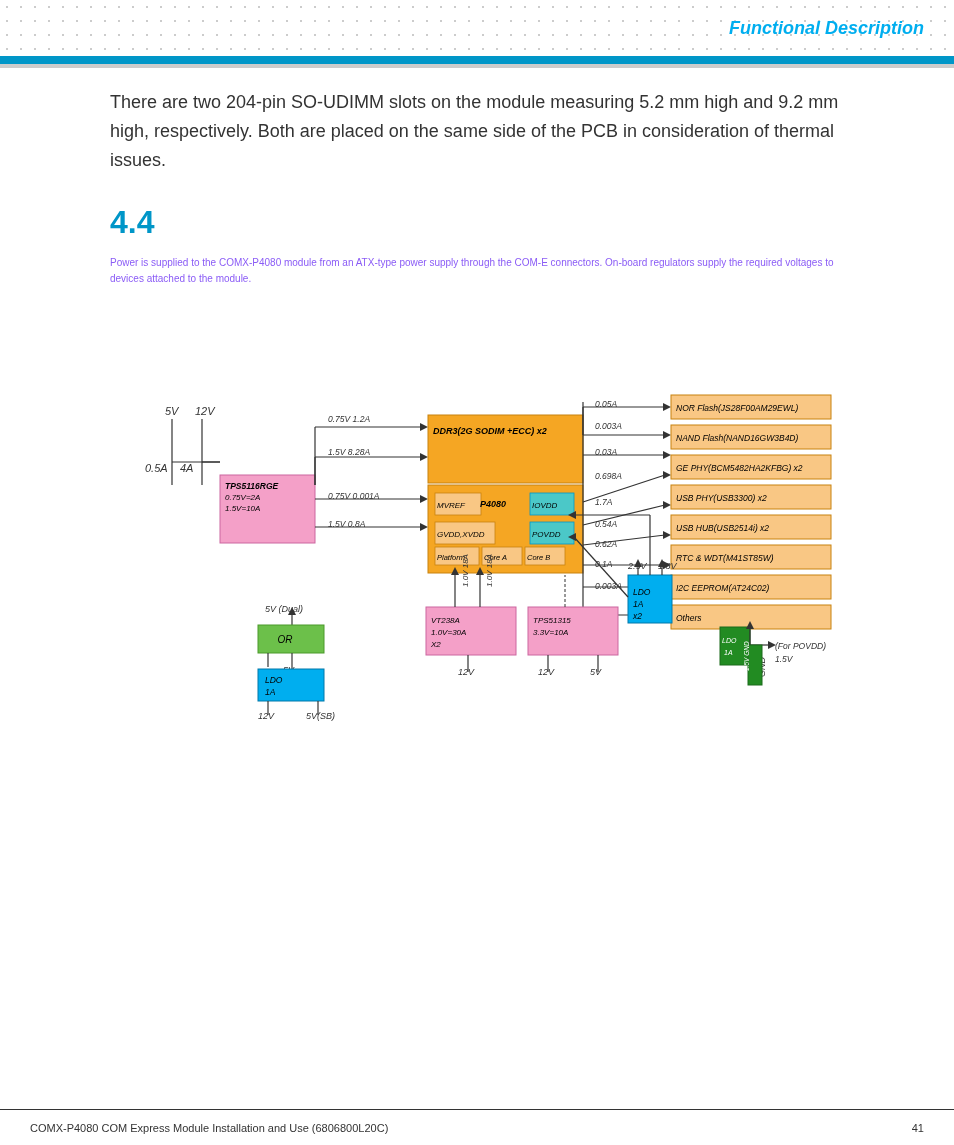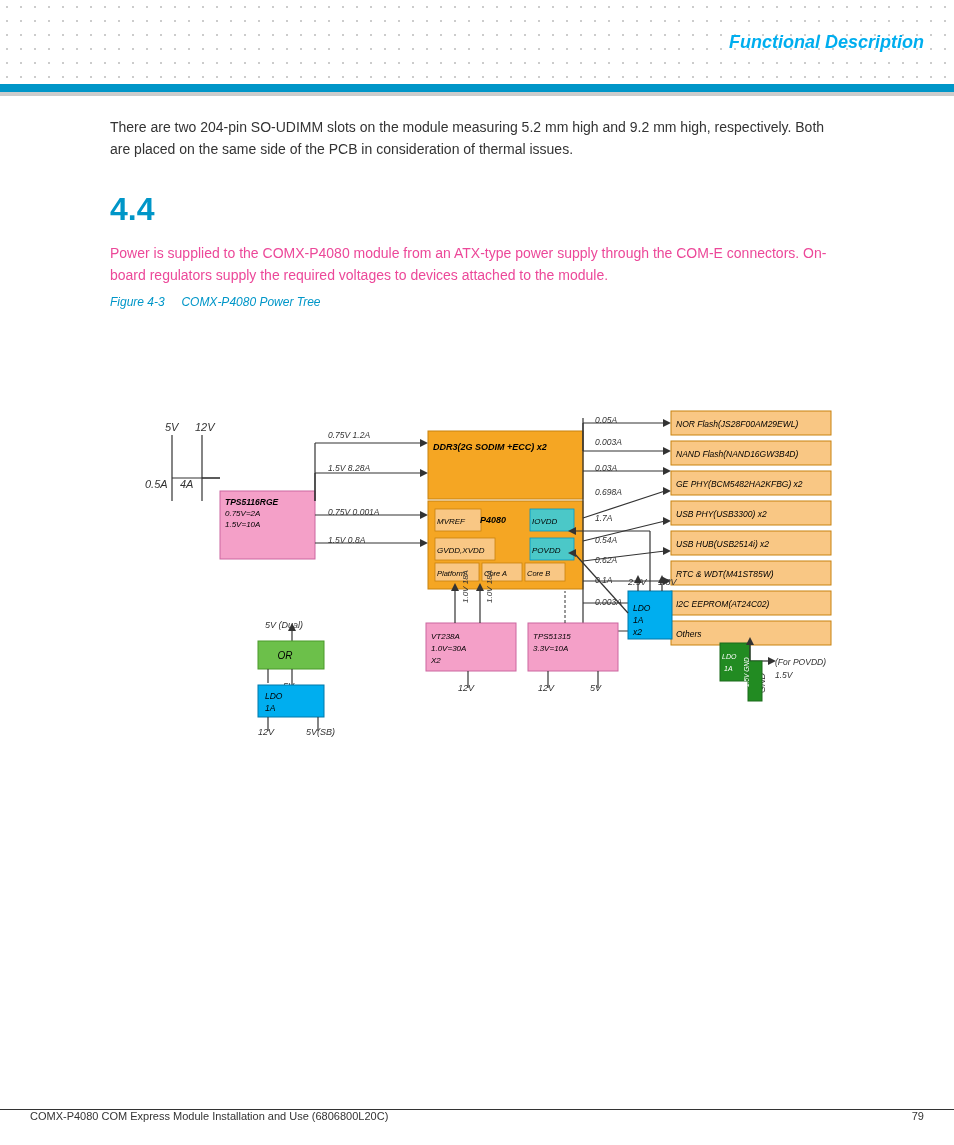--- a/index.html
+++ b/index.html
@@ -9,21 +9,21 @@
       background: #fff;
       color: #000;
       width: 954px;
       min-height: 1145px;
       position: relative;
     }
 
     
     .header-pattern {
       width: 100%;
-      height: 84px;
+      height: 56px;
       background: #fff;
       position: relative;
       overflow: hidden;
     }
     .header-dots {
       position: absolute;
       top: 0; left: 0; right: 0; bottom: 0;
       background-image: radial-gradient(circle, #ccc 1px, transparent 1px);
       background-size: 14px 14px;
     }
@@ -49,21 +49,21 @@
       height: 4px;
       background: #ccc;
     }
 
     
     .content {
       padding: 20px 110px 20px 110px;
     }
 
     .intro-text {
-      font-size: 14px;
+      font-size: 18px;
       line-height: 1.6;
       color: #333;
       margin-bottom: 30px;
     }
 
     .section-heading {
       display: flex;
       align-items: flex-start;
       gap: 20px;
       margin-bottom: 14px;
@@ -73,24 +73,24 @@
       font-weight: bold;
       color: #0096C8;
     }
     .section-title {
       font-size: 32px;
       font-weight: bold;
       color: #0096C8;
     }
 
     .body-text {
-      font-size: 14px;
+      font-size: 10px;
       line-height: 1.6;
-      color: #ec4899;
-      margin-bottom: 8px;
+      color: #8b5cf6;
+      margin-bottom: 20px;
     }
 
     .figure-caption {
       font-size: 12px;
       font-style: italic;
       color: #0096C8;
       margin-bottom: 14px;
     }
 
     
@@ -103,21 +103,21 @@
 
     
     .footer {
       position: absolute;
       bottom: 0;
       left: 0;
       right: 0;
       height: 36px;
       border-top: 1px solid #333;
       display: flex;
-      align-items: flex-start;
+      align-items: center;
       justify-content: space-between;
       padding: 0 30px;
       font-size: 11px;
       color: #333;
     }
   </style>
 </head>
 <body>
 
 <div class="header-pattern">
@@ -130,24 +130,20 @@
 <div class="content">
 
   <p class="intro-text">There are two 204-pin SO-UDIMM slots on the module measuring 5.2 mm high and 9.2 mm high, respectively. Both are placed on the same side of the PCB in consideration of thermal issues.</p>
 
   <div class="section-heading">
     <span class="section-number">4.4</span>
   </div>
 
   <p class="body-text">Power is supplied to the COMX-P4080 module from an ATX-type power supply through the COM-E connectors. On-board regulators supply the required voltages to devices attached to the module.</p>
 
-  <div class="figure-caption">
-    <span>Figure 4-3</span>&nbsp;&nbsp;&nbsp;&nbsp;
-    <span>COMX-P4080 Power Tree</span>
-  </div>
 
   <div class="diagram-container">
     <svg width="730" height="420" viewBox="0 0 730 420">
 
       <rect x="0" y="0" width="730" height="420" fill="white"></rect>
 
       <text x="55" y="108" font-size="11" fill="#333">5V</text>
       <text x="85" y="108" font-size="11" fill="#333">12V</text>
       <text x="35" y="165" font-size="11" fill="#333">0.5A</text>
       <text x="70" y="165" font-size="11" fill="#333">4A</text>
@@ -357,14 +353,14 @@
       <line x1="518" y1="290" x2="464" y2="230" stroke="#333" stroke-width="1.2"></line>
       <polygon points="466,226 458,230 466,234" fill="#333"></polygon>
 
     </svg>
   </div>
 
 </div>
 
 <div class="footer">
   <span>COMX-P4080 COM Express Module Installation and Use (6806800L20C)</span>
-  <span>79</span>
+  <span>41</span>
 </div>
 
 </body></html>

